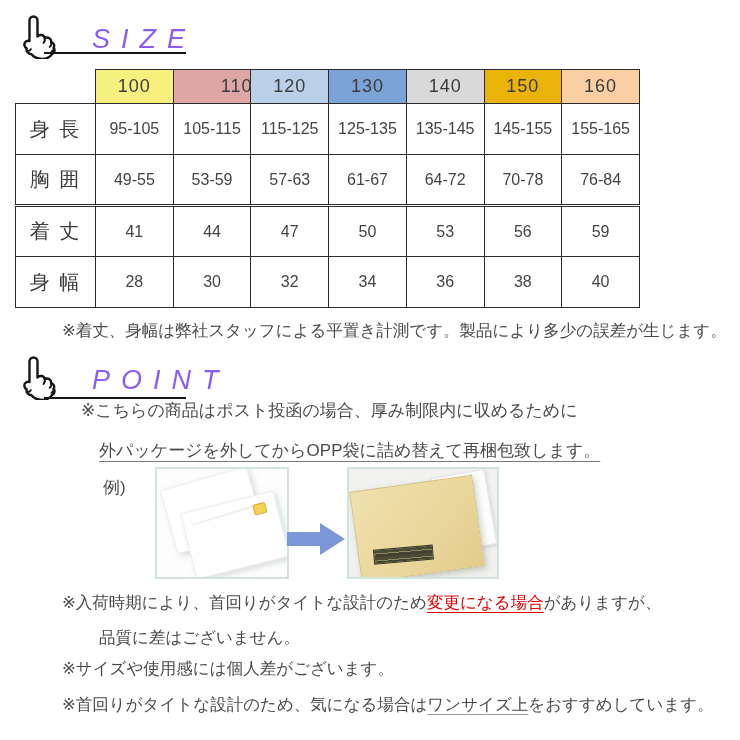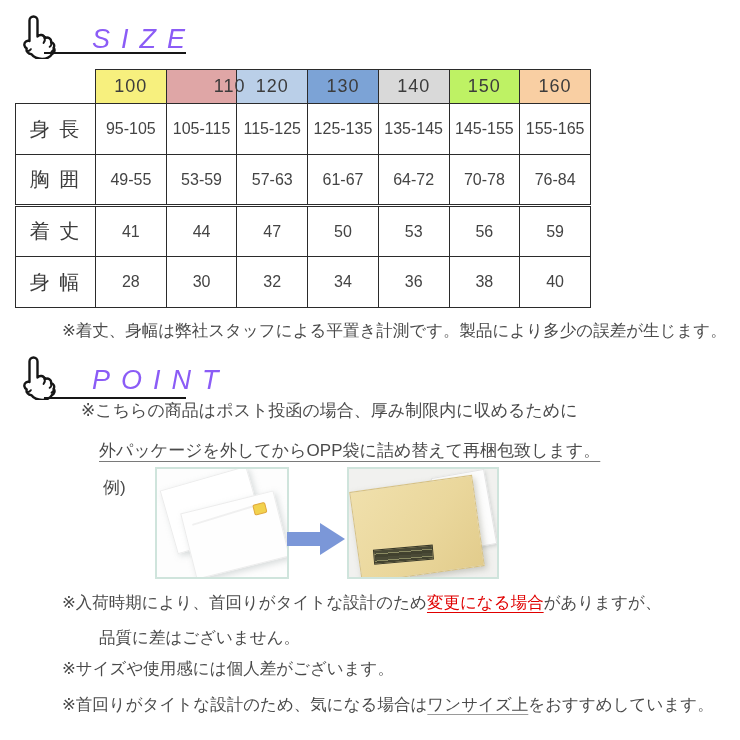--- a/index.html
+++ b/index.html
@@ -9,21 +9,21 @@
   }
   
   .hand-icon{position:absolute;width:46px;height:48px;}
   .heading-title{
     position:absolute;font-family:Liberation Sans, sans-serif;
     font-style:italic;font-size:27px;letter-spacing:11px;color:#8b5cf6;white-space:nowrap;
   }
   .heading-underline{position:absolute;width:142px;height:0;border-top:2px solid #161616;}
   
   .size-table{
-    position:absolute;left:15px;top:69px;width:576px;border-collapse:collapse;table-layout:fixed;
+    position:absolute;left:15px;top:69px;width:625px;border-collapse:collapse;table-layout:fixed;
   }
   .size-table th,.size-table td{
     border:1px solid #2b2b2b;text-align:center;vertical-align:middle;
     font-weight:normal;color:#3c3c3c;padding:0;
   }
   .size-table th.corner{border:none;background:transparent;}
   .size-table thead th{height:33px;font-size:18px;letter-spacing:1px;}
   .size-table tbody tr{height:51px;}
   .size-table th.row-label{font-size:20px;letter-spacing:2px;}
   .size-table td{font-size:16px;color:#444;}
@@ -84,21 +84,21 @@
       <col span="7">
     </colgroup>
     <thead>
         <tr>
           <th class="corner"></th>
           <th style="background: rgb(247, 240, 126);">100</th>
           <th style="background: rgb(223, 166, 166); padding-left: 47px;">110</th>
           <th style="background: rgb(186, 207, 232);">120</th>
           <th style="background: rgb(124, 163, 214);">130</th>
           <th style="background: rgb(217, 217, 217);">140</th>
-          <th style="background: #bef264; margin-left: 28px;">150</th>
+          <th style="background: #eab308; margin-left: 28px;">150</th>
           <th style="background: rgb(249, 207, 163);">160</th>
         </tr>
       </thead>
     <tbody>
         <tr>
           <th class="row-label">身 長</th>
           <td>95-105</td>
           <td>105-115</td>
           <td>115-125</td>
           <td>125-135</td>

